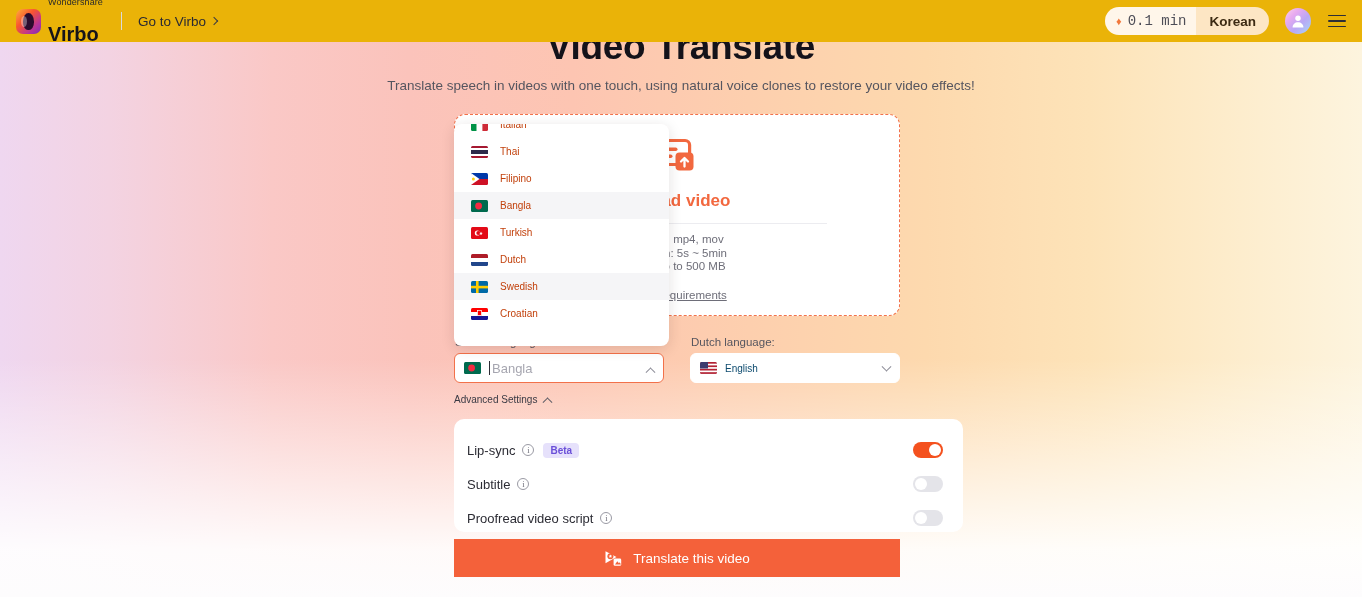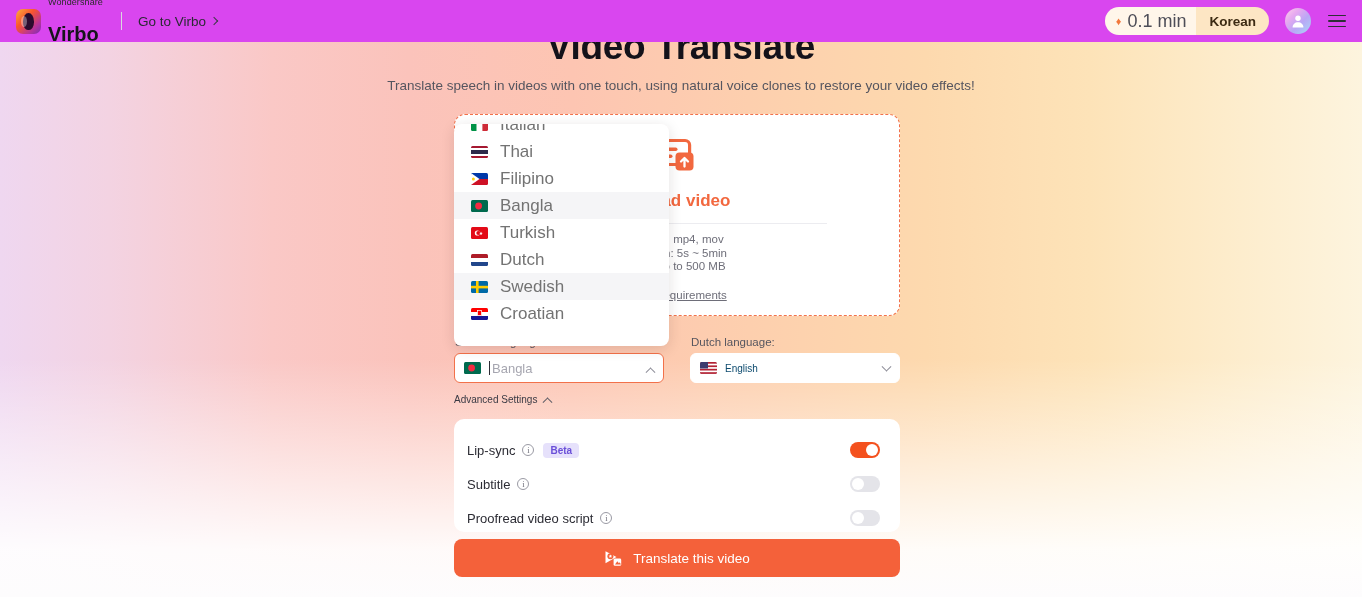--- a/index.html
+++ b/index.html
@@ -22,21 +22,21 @@
         #fde3b8 80%,
         #fdeccb 90%,
         #fdf4de 100%);
     position: relative;
   }
 
   
   .topbar {
     position: absolute; top: 0; left: 0;
     width: 1362px; height: 42px;
-    background: #d946ef;
+    background: #eab308;
     display: flex; align-items: center;
     z-index: 40;
   }
   .logo-wrap { display: flex; align-items: center; margin-left: 16px; }
   .logo-mark {
     width: 25px; height: 25px; border-radius: 7px;
     background: linear-gradient(135deg, #ffb03a 0%, #f9552f 38%, #b5339c 75%, #7b2fb5 100%);
     position: relative; flex: 0 0 auto;
   }
   .logo-mark::after {
@@ -67,21 +67,21 @@
   }
   .topbar-right {
     margin-left: auto; display: flex; align-items: center; gap: 0; margin-right: 16px;
   }
   .credits-pill {
     display: flex; align-items: center; gap: 6px;
     background: #fff6ea; border-radius: 16px 0 0 16px;
     padding: 5px 10px 5px 11px; height: 28px;
   }
   .credits-pill .gem { font-size: 11px; color: #f2783c; line-height: 1; }
-  .credits-pill .mins { font-size: 18px; color: #4d4d57; }
+  .credits-pill .mins { font-size: 14px; color: #4d4d57; font-family: Liberation Mono, monospace; }
   .upgrade-btn {
     background: #fde6c4; color: #3d2b13;
     font-size: 13.5px; font-weight: bold;
     padding: 5px 13px; height: 28px; display:flex; align-items:center;
     border-radius: 0 16px 16px 0; cursor: pointer;
   }
   .avatar {
     width: 26px; height: 26px; border-radius: 50%; margin-left: 16px;
     background: linear-gradient(135deg, #ffd4e8 0%, #e7a9f0 30%, #b9a7f5 60%, #a6d9f7 100%);
     position: relative; cursor: pointer; flex: 0 0 auto;
@@ -163,21 +163,21 @@
   }
 
   
   .adv-head {
     position: absolute; top: 280px; left: 0;
     display: flex; align-items: center; gap: 7px;
     font-size: 10px; color: #3a3a44; cursor: pointer;
   }
   .adv-panel {
     position: absolute; top: 305px; left: 0;
-    width: 446px; height: 113px;
+    width: 509px; height: 113px;
     background: #ffffff; border-radius: 10px;
     padding: 14px 20px 0 13px;
   }
   .adv-item {
     display: flex; align-items: center; height: 34px;
   }
   .adv-item .lbl { font-size: 13px; color: #2c2c34; }
   .info-i {
     display: inline-flex; align-items: center; justify-content: center;
     width: 12px; height: 12px; border: 1px solid #9a9aa4; border-radius: 50%;
@@ -196,38 +196,38 @@
   .toggle.on { background: #f4511e; }
   .toggle .knob {
     position: absolute; top: 2px; left: 2px;
     width: 12px; height: 12px; border-radius: 50%; background: #ffffff;
   }
   .toggle.on .knob { left: 16px; }
 
   
   .cta {
     position: absolute; top: 425px; left: 0;
-    width: 446px; height: 38px; border-radius: 8px;
+    width: 446px; height: 38px; border-radius: 0;
     background: #f4613a; color: #ffffff;
     display: flex; align-items: center; justify-content: center; gap: 9px;
     font-size: 13.5px; cursor: pointer;
   }
 
   
   .dropdown {
     position: absolute; left: 454px; top: 124px;
     width: 215px; height: 222px;
     background: #ffffff; border-radius: 8px;
     box-shadow: 0 3px 14px rgba(40,20,20,0.13);
     overflow: hidden; z-index: 30;
   }
   .dd-scroll { position: absolute; left: 0; top: -13px; width: 215px; }
   .dd-item {
     height: 27px; display: flex; align-items: center;
-    padding: 0 0 0 17px; font-size: 17px; color: #737373;
+    padding: 0 0 0 17px; font-size: 10px; color: #c2410c;
     cursor: pointer;
   }
   .dd-item.hl { background: #f5f5f7; }
   .dd-item .flag { margin-right: 12px; flex: 0 0 auto; }
   .flag-box { display:block; border-radius: 1.5px; overflow: hidden; }
 </style>
 </head>
 <body>
 
 <div class="topbar">

